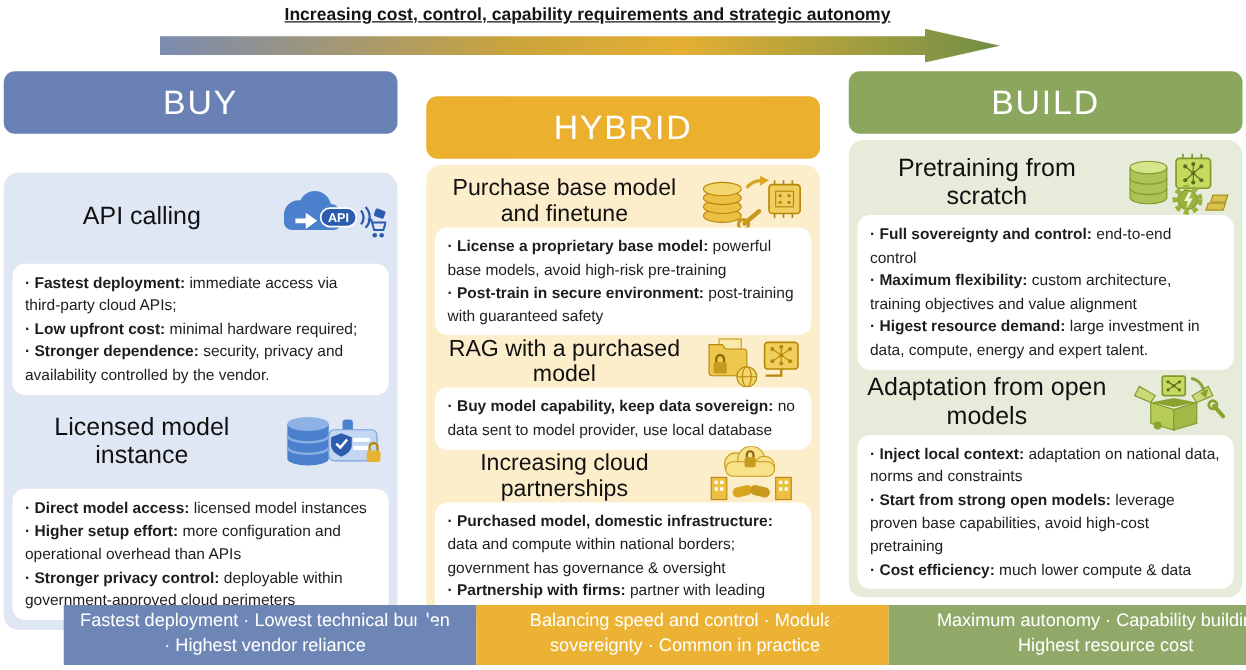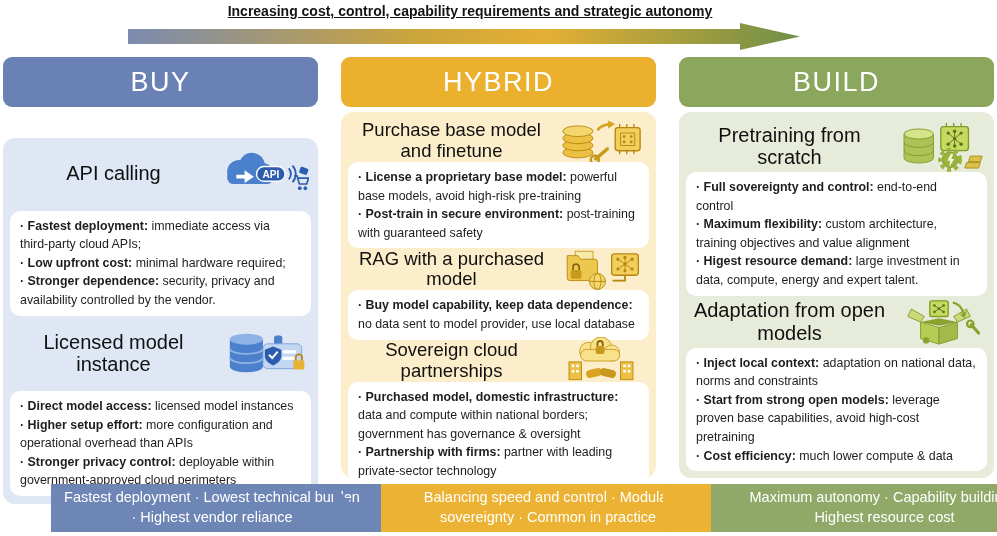--- a/index.html
+++ b/index.html
@@ -6,21 +6,21 @@
   .stage{position:relative;width:997px;height:536px;background:#ffffff;
          font-family:"Liberation Sans", sans-serif;overflow:hidden;}
 
   
   .top-title{position:absolute;top:3px;left:0;width:940px;text-align:center;
              font-size:14px;font-weight:700;color:#141414;text-decoration:underline;}
   .top-arrow{position:absolute;left:128px;top:23px;}
 
   
   .col{position:absolute;top:57px;width:315px;}
-  .col-buy{left:3px;} .col-hybrid{left:341px;} .col-build{left:679px;}
+  .col-buy{left:3px;} .col-hybrid{left:341px;margin-top:20px;} .col-build{left:679px;}
   .col-header{height:50px;border-radius:9px;color:#fff;font-size:27px;letter-spacing:1.5px;
               display:flex;align-items:center;justify-content:center;}
   .col-buy .col-header{background:#6981b5;}
   .col-hybrid .col-header{background:#ecb02f;}
   .col-build .col-header{background:#8ba65d;}
 
   .col-panel{margin-top:5px;height:366px;border-radius:12px;padding:8px 7px;box-sizing:border-box;
              display:flex;flex-direction:column;justify-content:space-between;overflow:hidden;}
   .col-buy .col-panel{background:#dfe7f5;margin-top:31px;}
   .col-hybrid .col-panel{background:#fdeecb;}
@@ -170,25 +170,25 @@
             <circle cx="69" cy="27" r="1.8"></circle>
               <circle cx="77" cy="29" r="1.8"></circle>
               <circle cx="85" cy="27" r="1.8"></circle>
               <circle cx="77" cy="21.5" r="1.8"></circle>
             </g>
           <path d="M69 16 L77 21.5 L85 16 M69 27 L77 21.5 L85 27 M77 14 v15" stroke="#b8860b" stroke-width="1" fill="none"></path>
           <path d="M77 34 v6 h-14" stroke="#b8860b" stroke-width="2" fill="none"></path>
         </svg>
       </div>
       <div class="bullet-box">
-        <p class="bullet"><b>Buy model capability, keep data dependence:</b><span> no data sent to model provider, use local database</span></p>
-      </div>
-
-      <div class="sec-head">
-        <div class="sec-title">Sovereign cloud partnerships</div>
+        <p class="bullet"><b>Buy model capability, keep data sovereign:</b><span> no data sent to model provider, use local database</span></p>
+      </div>
+
+      <div class="sec-head">
+        <div class="sec-title">Increasing cloud partnerships</div>
         <svg class="sec-icon" viewBox="0 0 100 54">
           <g fill="#f7e28a" stroke="#c79a1e">
             <circle cx="36" cy="16" r="10"></circle>
               <circle cx="50" cy="12" r="12"></circle>
               <circle cx="62" cy="18" r="9"></circle>
             <rect x="27" y="14" width="44" height="13" rx="6.5"></rect>
           </g>
           <rect x="44" y="10" width="10" height="9" rx="2" fill="#c79a1e"></rect>
           <path d="M46 10 v-2.5 a3 3 0 0 1 6 0 v2.5" stroke="#8a6508" stroke-width="2" fill="none"></path>
           <g fill="#ecc043" stroke="#b8860b">

